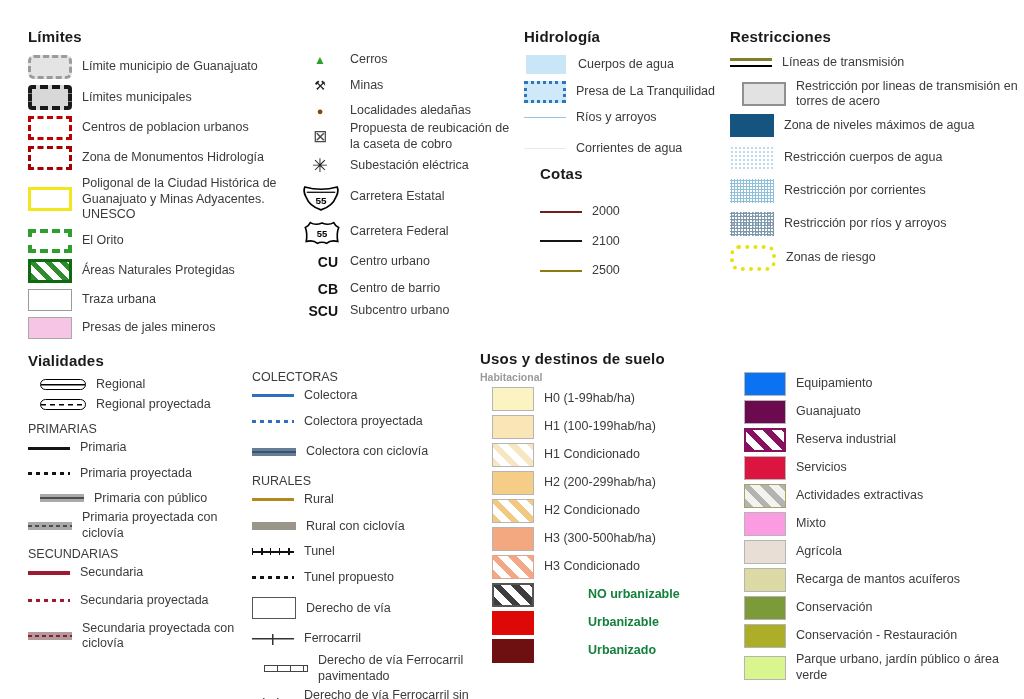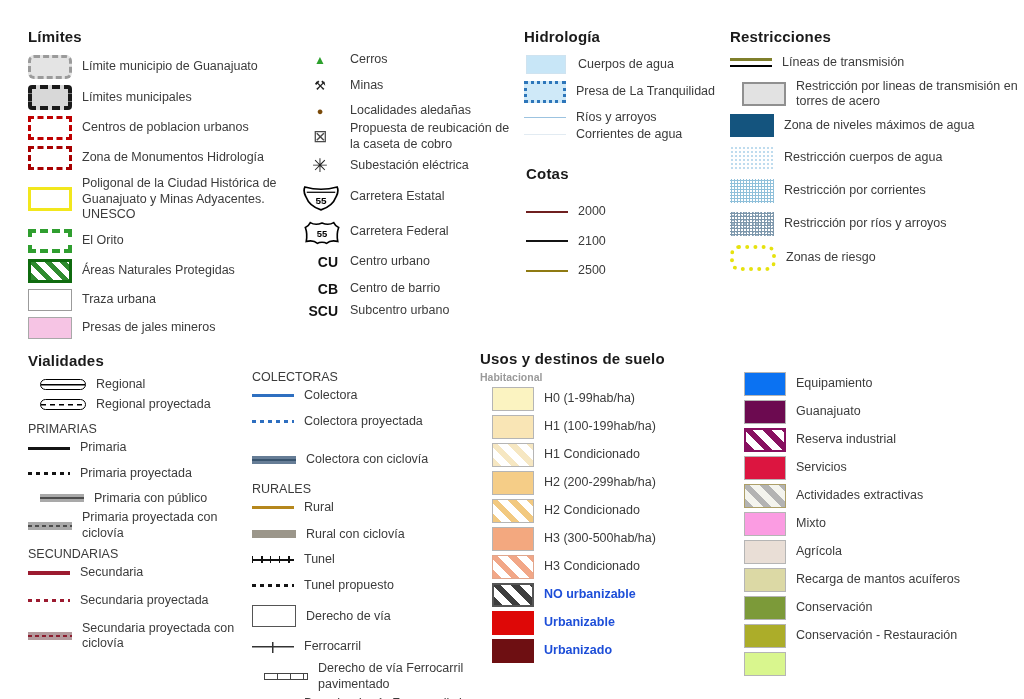--- a/index.html
+++ b/index.html
@@ -4,21 +4,21 @@
 <style>
   html,body{margin:0;padding:0;}
   body{width:1024px;height:699px;background:#ffffff;font-family:"Liberation Sans","DejaVu Sans",sans-serif;color:#3b3b3b;position:relative;overflow:hidden;}
   .col{position:absolute;}
   h2{font-size:15px;font-weight:bold;color:#1a1a1a;margin:0 0 10px 0;letter-spacing:.2px;}
   .subhead{font-size:12.5px;color:#3b3b3b;margin:10px 0 4px 0;}
   .minihead{font-size:10.5px;font-weight:bold;color:#9a9a9a;margin:2px 0 4px 0;}
   .row{display:flex;align-items:center;gap:10px;margin-bottom:6px;}
   .row.tight{margin-bottom:4px;padding-left:12px;}
   .lbl{font-size:12.5px;line-height:1.25;}
-  .lbl.b{font-weight:bold;color:#1d4ed8;}
+  .lbl.b{font-weight:bold;color:#15803d;margin-left:44px;}
   .swc{flex:none;display:flex;justify-content:center;}
   
   .sw{flex:none;width:44px;height:21px;box-sizing:border-box;background:#fff;}
   
   .sw-lim-mun{background:#e4e4e4;border:3px dashed #9b9b9b;border-radius:6px;height:24px;}
   .sw-lim-mpal{background:#d8d8d8;border:4px dashed #1a1a1a;border-radius:4px;height:25px;}
   .sw-centros{border:3px dashed #bf0000;height:24px;}
   .sw-monum{border:3px dashed #a80000;height:24px;}
   .sw-unesco{border:3px solid #f2e71d;height:24px;}
   .sw-orito{border:4px dashed #2f9e2f;height:24px;}
@@ -178,31 +178,31 @@
   <div class="row" style="margin-bottom:7px">
     <span class="swc" style="width:44px">
         <span class="sw-agua sw" style="width:40px"></span>
       </span>
     <span class="lbl">Cuerpos de agua</span>
   </div>
   <div class="row" style="margin-bottom:7px">
     <span class="sw sw-presa"></span>
     <span class="lbl">Presa de La Tranquilidad</span>
   </div>
-  <div class="row" style="margin-bottom:1px">
+  <div class="row" style="margin-bottom:15px">
     <span class="ln ln-rios"></span>
     <span class="lbl">Ríos y arroyos</span>
   </div>
   <div class="row">
     <span class="ln ln-corr"></span>
     <span class="lbl">Corrientes de agua</span>
   </div>
 </section>
 
-<section class="col" style="left:526px;top:165px;width:205px">
+<section class="col" style="left:540px;top:165px;width:205px">
   <h2 style="margin-bottom:22px">Cotas</h2>
   <div class="row" style="margin-bottom:14px">
     <span class="ln ln-2000"></span>
     <span class="lbl">2000</span>
   </div>
   <div class="row" style="margin-bottom:14px">
     <span class="ln ln-2100"></span>
     <span class="lbl">2100</span>
   </div>
   <div class="row" style="margin-bottom:14px">
@@ -284,21 +284,21 @@
     <span class="lbl" style="width:170px">Secundaria proyectada con ciclovía</span>
   </div>
 </section>
 
 <section class="col" style="left:252px;top:370px;width:228px">
   <div class="subhead" style="margin-top:0">COLECTORAS</div>
   <div class="row" style="margin-bottom:10px">
     <span class="vln" style="background:#2e6fc0;height:3px"></span>
     <span class="lbl">Colectora</span>
   </div>
-  <div class="row" style="margin-bottom:23px">
+  <div class="row" style="margin-bottom:15px">
     <span class="vln dotl" style="--c:#2e6fc0"></span>
     <span class="lbl">Colectora proyectada</span>
   </div>
   <div class="row">
     <span class="band" style="--b:#667d96;--c:#39546e"></span>
     <span class="lbl">Colectora con ciclovía</span>
   </div>
   <div class="subhead" style="margin-top:14px">RURALES</div>
   <div class="row" style="margin-bottom:11px">
     <span class="vln" style="background:#b5871c;height:3px"></span>
@@ -415,14 +415,15 @@
   <div class="row tight">
     <span class="usw" style="background: rgb(124, 154, 57);"></span>
     <span class="lbl">Conservación</span>
   </div>
   <div class="row tight">
     <span class="usw" style="background: rgb(172, 173, 41);"></span>
     <span class="lbl">Conservación  - Restauración</span>
   </div>
   <div class="row tight">
     <span class="usw" style="background: rgb(217, 246, 142);"></span>
+    <span class="lbl" style="width:220px">Parque urbano, jardín público o área verde</span>
   </div>
 </section>
 
 </body></html>

